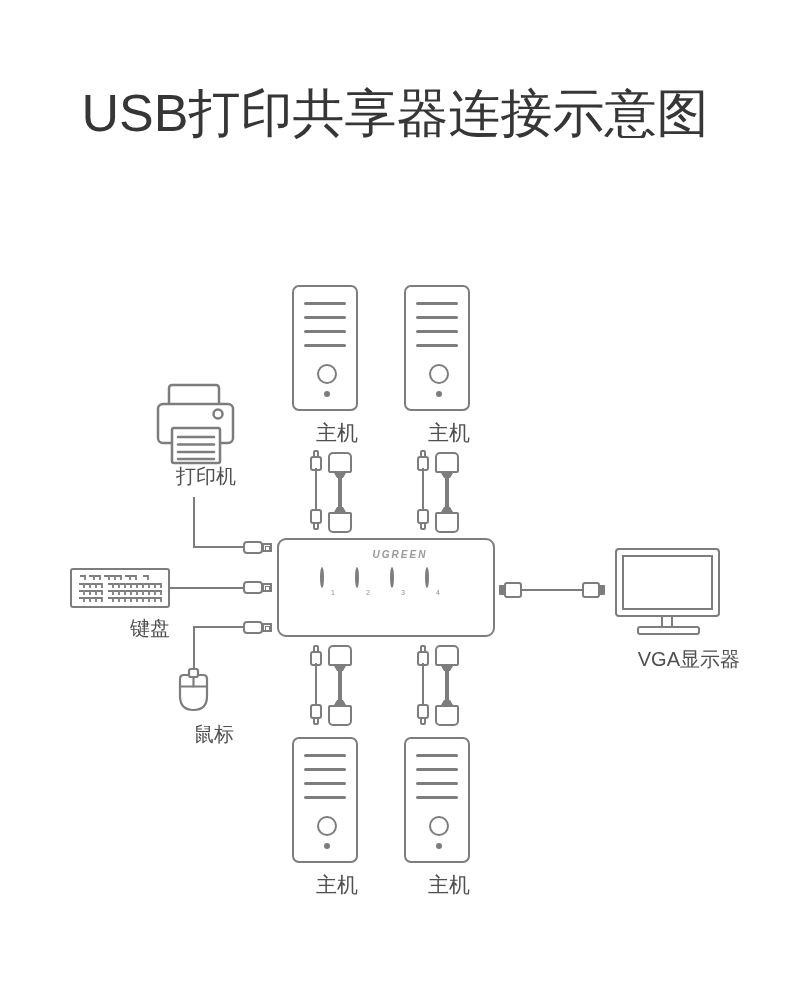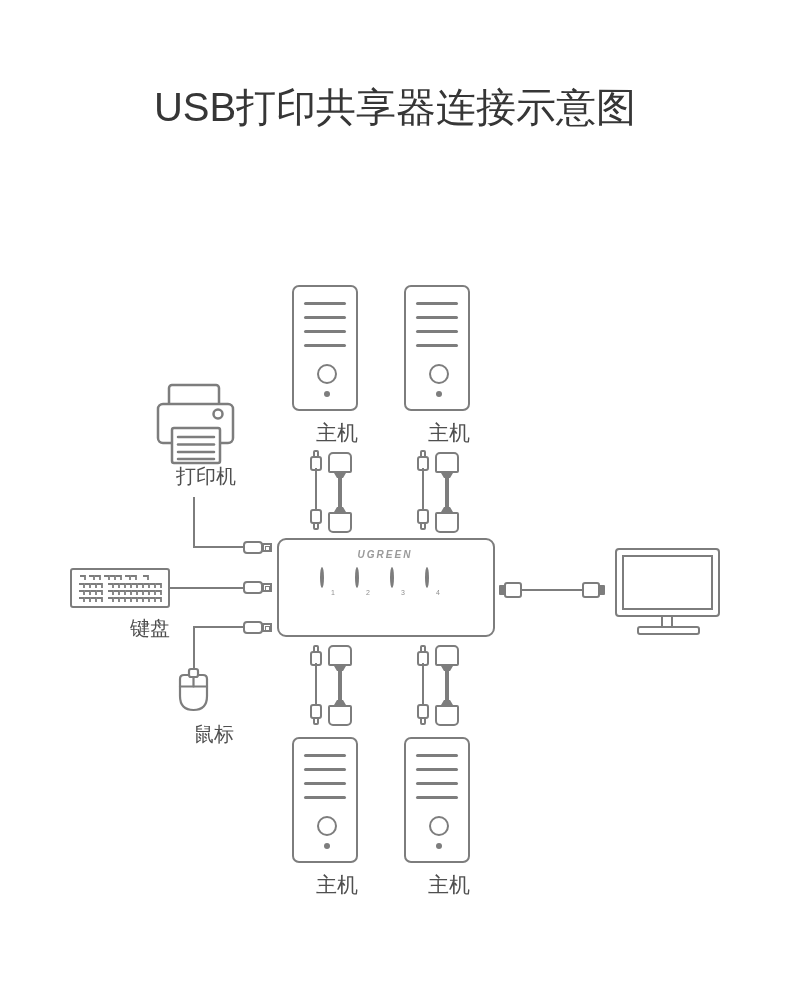--- a/index.html
+++ b/index.html
@@ -4,40 +4,40 @@
 <style>
   :root{
     --line:#7d7d7d;
     --text:#4f4f4f;
   }
   *{box-sizing:border-box;margin:0;padding:0;}
   body{background:#fff;font-family:"Liberation Sans", sans-serif;}
   .canvas{position:relative;width:790px;height:999px;background:#ffffff;overflow:hidden;margin:0 auto;}
   .abs{position:absolute;}
   .title{position:absolute;top:84px;left:0;width:100%;text-align:center;
-         font-size:40px;font-weight:500;color:#363636;line-height:1.15;}
+         font-size:52px;font-weight:500;color:#363636;line-height:1.15;}
   .note{position:absolute;top:176px;left:0;width:100%;text-align:center;
         font-size:25px;font-weight:500;color:#4a4a4a;}
 
   
   .tower{position:absolute;width:66px;height:126px;border:2px solid var(--line);
          border-radius:7px;background:#fff;}
   .vent{position:absolute;left:10px;width:42px;height:3px;background:var(--line);border-radius:2px;}
   .power-ring{position:absolute;left:23px;top:77px;width:20px;height:20px;
               border:2px solid var(--line);border-radius:50%;}
   .power-dot{position:absolute;left:30px;top:104px;width:6px;height:6px;
              background:var(--line);border-radius:50%;}
 
   .dev-label{position:absolute;font-size:20px;color:var(--text);text-align:right;}
   .host-label{font-size:21px;}
 
   
   .switch-box{position:absolute;left:277px;top:538px;width:218px;height:99px;
               border:2px solid var(--line);border-radius:9px;background:#fff;}
-  .brand{position:absolute;left:267px;top:549px;width:236px;text-align:center;
+  .brand{position:absolute;left:282px;top:549px;width:236px;text-align:center;
          font-size:10px;font-style:italic;font-weight:bold;letter-spacing:2px;color:#9a9a9a;}
   .knob{position:absolute;top:569px;width:26px;}
   .kdot{width:3px;height:3px;background:var(--line);margin:0 auto 3px;}
   .kring{width:22px;height:22px;border:2px solid var(--line);border-radius:50%;margin:0 auto;}
   .knum{margin-top:2px;text-align:center;font-size:7px;color:#8f8f8f;}
 
   
   .ln{position:absolute;background:var(--line);}
 
   
@@ -216,20 +216,21 @@
   <i class="mc-tip" style="left:499px;top:585px"></i>
   <i class="mc-body" style="left:504px;top:582px"></i>
   <i class="ln" style="left:521px;top:589px;width:62px;height:2px"></i>
   <i class="mc-body" style="left:582px;top:582px"></i>
   <i class="mc-tip" style="left:599px;top:585px"></i>
 
   <i class="mon-outer"></i>
   <i class="mon-screen"></i>
   <i class="mon-neck"></i>
   <i class="mon-base"></i>
+  <div class="dev-label" style="left:595px;top:646px;width:145px">VGA显示器</div>
 
   <div class="cable-thin" style="left:310px;top:645px">
     <i class="ct-tip" style="top:0"></i>
       <i class="ct-body" style="top:6px"></i>
       <i class="ct-line"></i>
     <i class="ct-body" style="top:59px"></i>
       <i class="ct-tip" style="top:72px"></i>
   </div>
   <div class="cable-thick" style="left:328px;top:645px">
     <i class="ck-sq top"></i>

